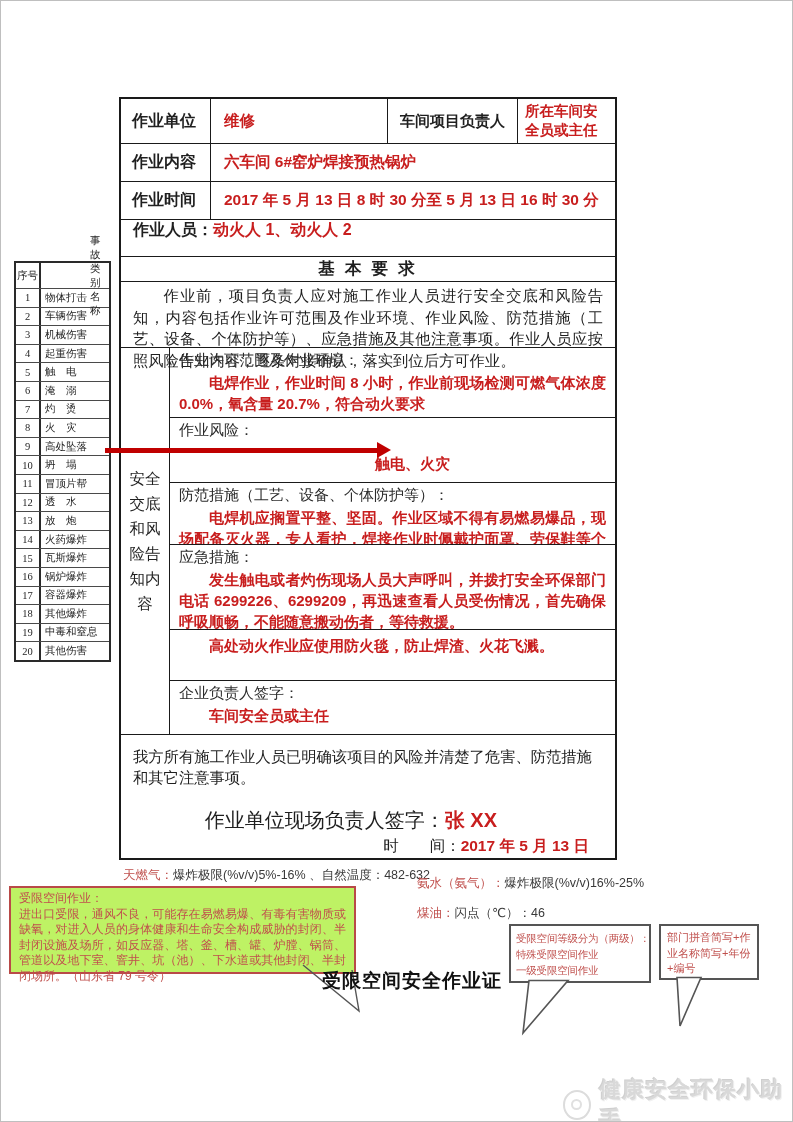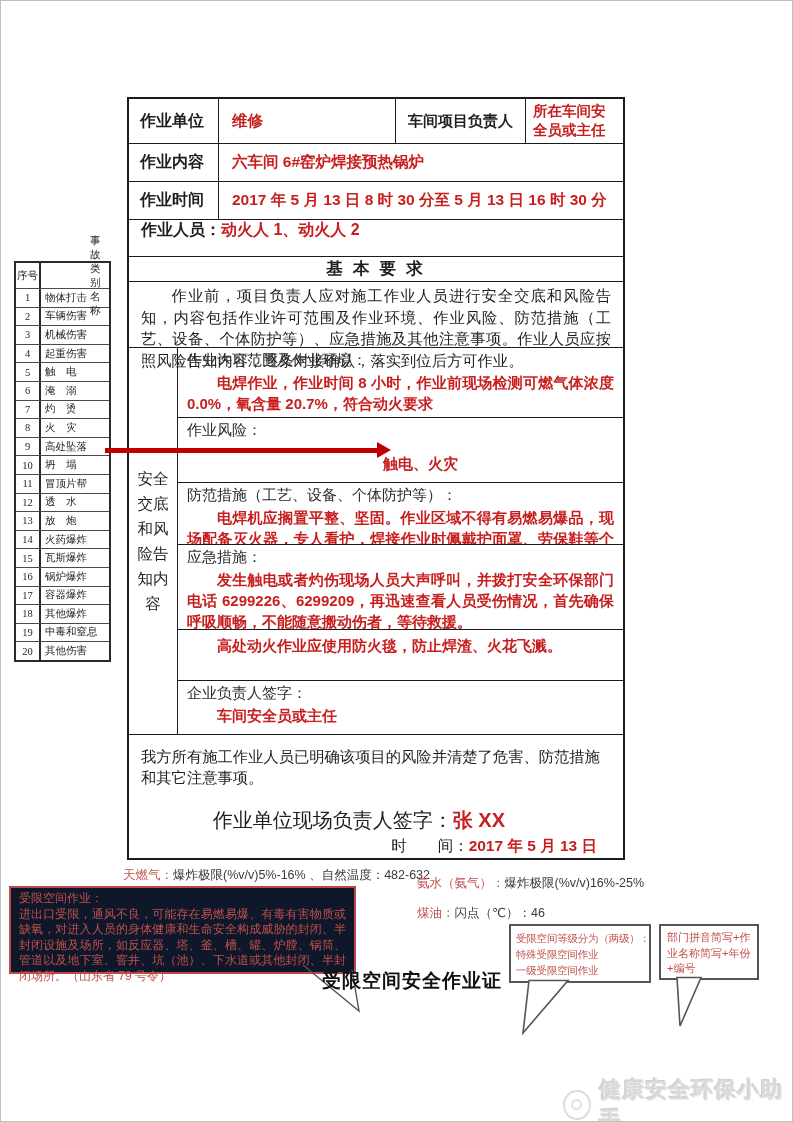--- a/index.html
+++ b/index.html
@@ -14,21 +14,21 @@
   .acc-table{position:absolute;left:13px;top:260px;width:97px;border:2px solid #2a2a2a;
     background:#fff;font-size:10.5px;box-sizing:border-box;}
   .acc-row{display:flex;height:18.6px;border-top:1px solid #4a4a4a;box-sizing:border-box;}
   .acc-row.hdr{height:25px;border-top:none;}
   .acc-no{width:25px;border-right:2px solid #2a2a2a;display:flex;align-items:center;justify-content:center;box-sizing:border-box;}
   .acc-name{flex:1;display:flex;align-items:center;padding-left:4px;box-sizing:border-box;}
   .acc-row.hdr .acc-name{padding-left:20px;justify-content:center;margin-left:29px;}
 
   
   .main-table{position:absolute;left:118px;top:96px;width:498px;border:2px solid #1a1a1a;
-    background:#fff;box-sizing:border-box;margin-left:8px;}
+    background:#fff;box-sizing:border-box;}
   .mrow{display:flex;border-top:1px solid #1a1a1a;box-sizing:border-box;align-items:stretch;}
   .mrow.first{border-top:none;}
   .lbl{width:90px;display:flex;align-items:center;padding-left:11px;font-weight:bold;
     font-size:16px;border-right:1px solid #1a1a1a;box-sizing:border-box;}
   .val{flex:1;display:flex;align-items:center;padding-left:13px;font-size:15.5px;box-sizing:border-box;}
   .mgr{width:130px;border-left:1px solid #1a1a1a;display:flex;align-items:center;justify-content:center;
     font-weight:bold;font-size:15px;box-sizing:border-box;}
   .mgr-note{width:98px;border-left:1px solid #1a1a1a;display:flex;align-items:center;
     padding:2px 7px;font-size:14.5px;line-height:19px;box-sizing:border-box;}
   .r1{height:44px;} .r2{height:38px;} .r3{height:38px;}
@@ -60,21 +60,21 @@
   .risk-arrow-head{position:absolute;left:376px;top:441px;width:0;height:0;
     border-left:14px solid #c00000;border-top:8px solid transparent;border-bottom:8px solid transparent;z-index:6;}
 
   
   .sans{font-family:"Liberation Sans","DejaVu Sans",sans-serif;}
   .gas1{position:absolute;left:122px;top:866px;font-size:12.5px;color:#3a3a3a;z-index:3;}
   .gas-right{position:absolute;left:416px;top:867px;font-size:12.5px;line-height:30px;color:#3a3a3a;z-index:3;}
   .rname{color:#c0504d;}
   .confined-box{position:absolute;left:8px;top:885px;width:347px;height:88px;box-sizing:border-box;
     border:2px solid #b94a48;padding:3px 8px;font-size:12px;line-height:15.5px;color:#c0504d;
-    background:#0f172a;text-align:justify;z-index:2;}
+    background:#bef264;text-align:justify;z-index:2;}
   .page-title{position:absolute;left:321px;top:967px;font-size:19px;font-weight:bold;
     color:#111;letter-spacing:1px;z-index:5;}
   .bubble{position:absolute;box-sizing:border-box;border:2px solid #555;background:#fff;
     color:#c0504d;z-index:2;}
   .bubble-levels{left:508px;top:923px;width:142px;height:59px;padding:4px 5px;
     font-size:10.5px;line-height:16px;letter-spacing:-0.2px;}
   .bubble-levels div{white-space:nowrap;}
   .bubble-numbering{left:658px;top:923px;width:100px;height:56px;padding:4px 6px;
     font-size:11px;line-height:15.5px;word-break:break-all;}
   .tails{position:absolute;left:0;top:0;z-index:4;pointer-events:none;}

